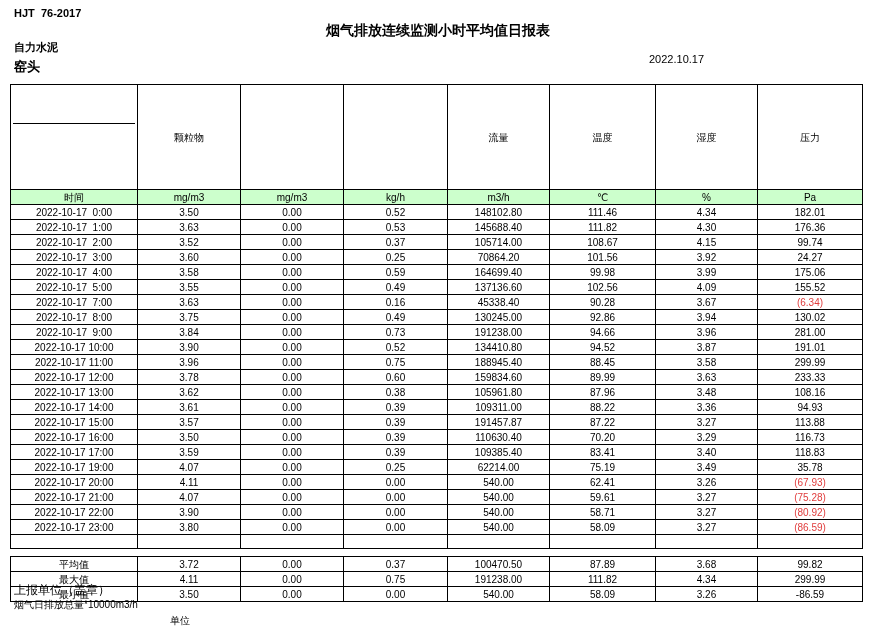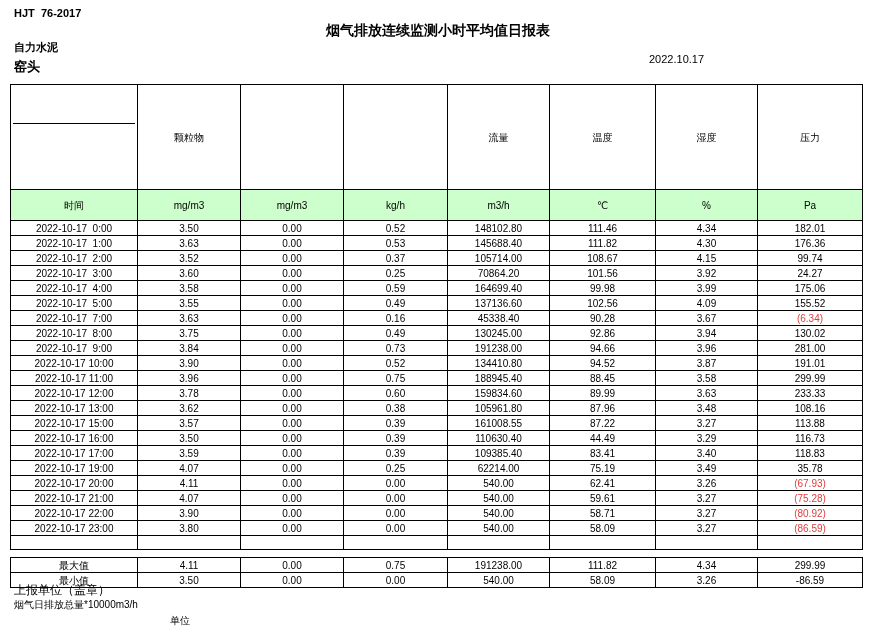--- a/index.html
+++ b/index.html
@@ -20,21 +20,21 @@
   table.main { border-collapse:collapse; table-layout:fixed; width:852px; }
   table.main th, table.main td {
     border:1px solid #000; padding:0 2px; text-align:center;
     font-size:10px; font-weight:normal; line-height:13px; height:15px;
     white-space:pre; overflow:hidden;
   }
   tr.group-row th { height:28px;margin-top:8px; }
   .split-cell { padding:0; }
   .split-cell .half { height:13px; }
   .split-cell .half.top { border-bottom:1px solid #000; }
-  tr.unit-row th { height:31px; background:var(--green,#ccffcc); }
+  tr.unit-row th { height:15px; background:var(--green,#ccffcc); }
   td.neg { color:var(--neg,#e03c3c); }
   tr.empty-row td { height:14px; }
   table.summary { margin-top:7px; }
 
   .foot-note { left:14px; top:598px; font-size:10px; }
   .foot-report { left:14px; top:582px; font-size:12px; }
   .foot-unit { left:170px; top:614px; font-size:10px; }
 </style>
 </head>
 <body>
@@ -207,36 +207,46 @@
           <td>2022-10-17 13:00</td>
           <td>3.62</td>
           <td>0.00</td>
           <td>0.38</td>
           <td>105961.80</td>
           <td>87.96</td>
           <td>3.48</td>
           <td>108.16</td>
         </tr>
         <tr>
+          <td>2022-10-17 14:00</td>
+          <td>3.61</td>
+          <td>0.00</td>
+          <td>0.39</td>
+          <td>109311.00</td>
+          <td>88.22</td>
+          <td>3.36</td>
+          <td>94.93</td>
+        </tr>
+        <tr>
           <td>2022-10-17 15:00</td>
           <td>3.57</td>
           <td>0.00</td>
           <td>0.39</td>
-          <td>161008.55</td>
+          <td>191457.87</td>
           <td>87.22</td>
           <td>3.27</td>
           <td>113.88</td>
         </tr>
         <tr>
           <td>2022-10-17 16:00</td>
           <td>3.50</td>
           <td>0.00</td>
           <td>0.39</td>
           <td>110630.40</td>
-          <td>44.49</td>
+          <td>70.20</td>
           <td>3.29</td>
           <td>116.73</td>
         </tr>
         <tr>
           <td>2022-10-17 17:00</td>
           <td>3.59</td>
           <td>0.00</td>
           <td>0.39</td>
           <td>109385.40</td>
           <td>83.41</td>
@@ -312,20 +322,30 @@
         <col style="width:103px">
         <col style="width:103px">
         <col style="width:104px">
       <col style="width:102px">
         <col style="width:106px">
         <col style="width:102px">
         <col style="width:105px">
     </colgroup>
     <tbody id="summary-body">
         <tr>
+          <td>平均值</td>
+          <td>3.72</td>
+          <td>0.00</td>
+          <td>0.37</td>
+          <td>100470.50</td>
+          <td>87.89</td>
+          <td>3.68</td>
+          <td>99.82</td>
+        </tr>
+        <tr>
           <td>最大值</td>
           <td>4.11</td>
           <td>0.00</td>
           <td>0.75</td>
           <td>191238.00</td>
           <td>111.82</td>
           <td>4.34</td>
           <td>299.99</td>
         </tr>
         <tr>

